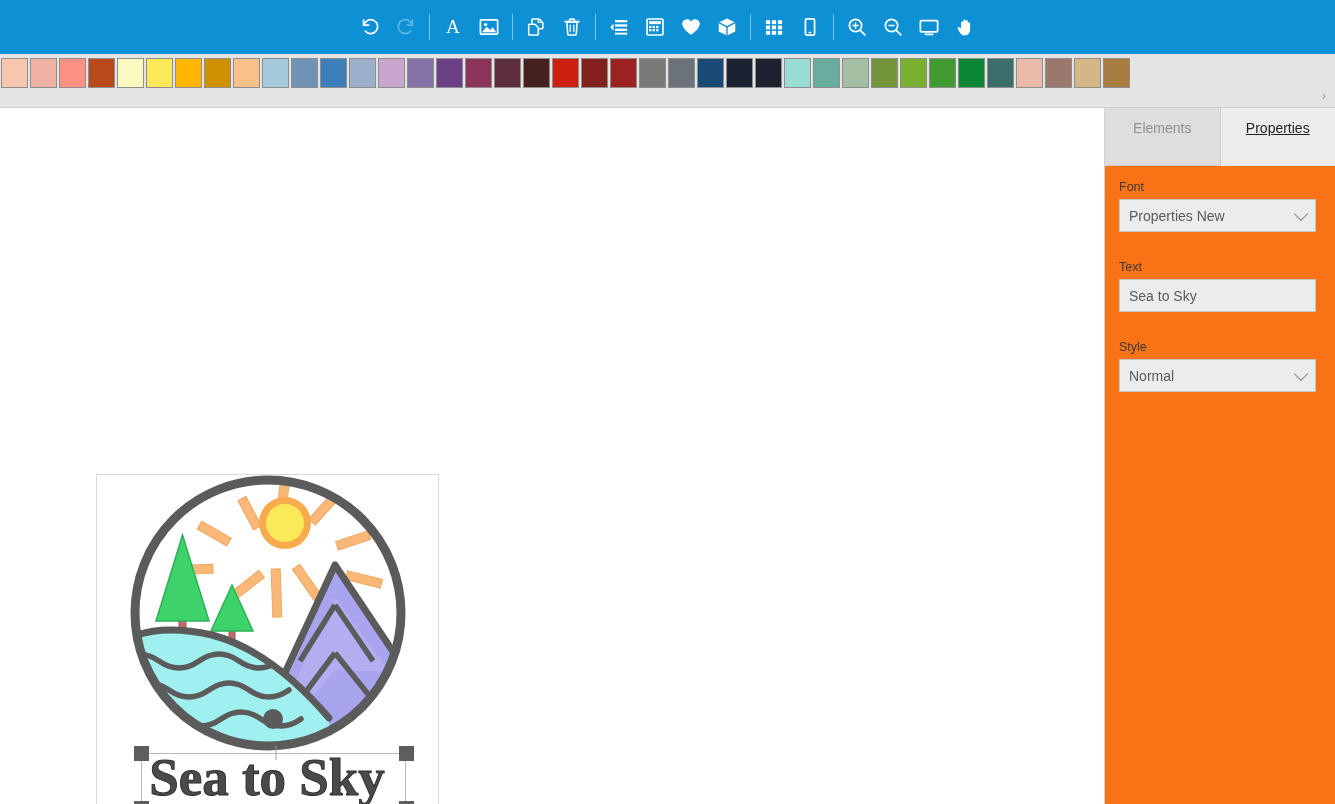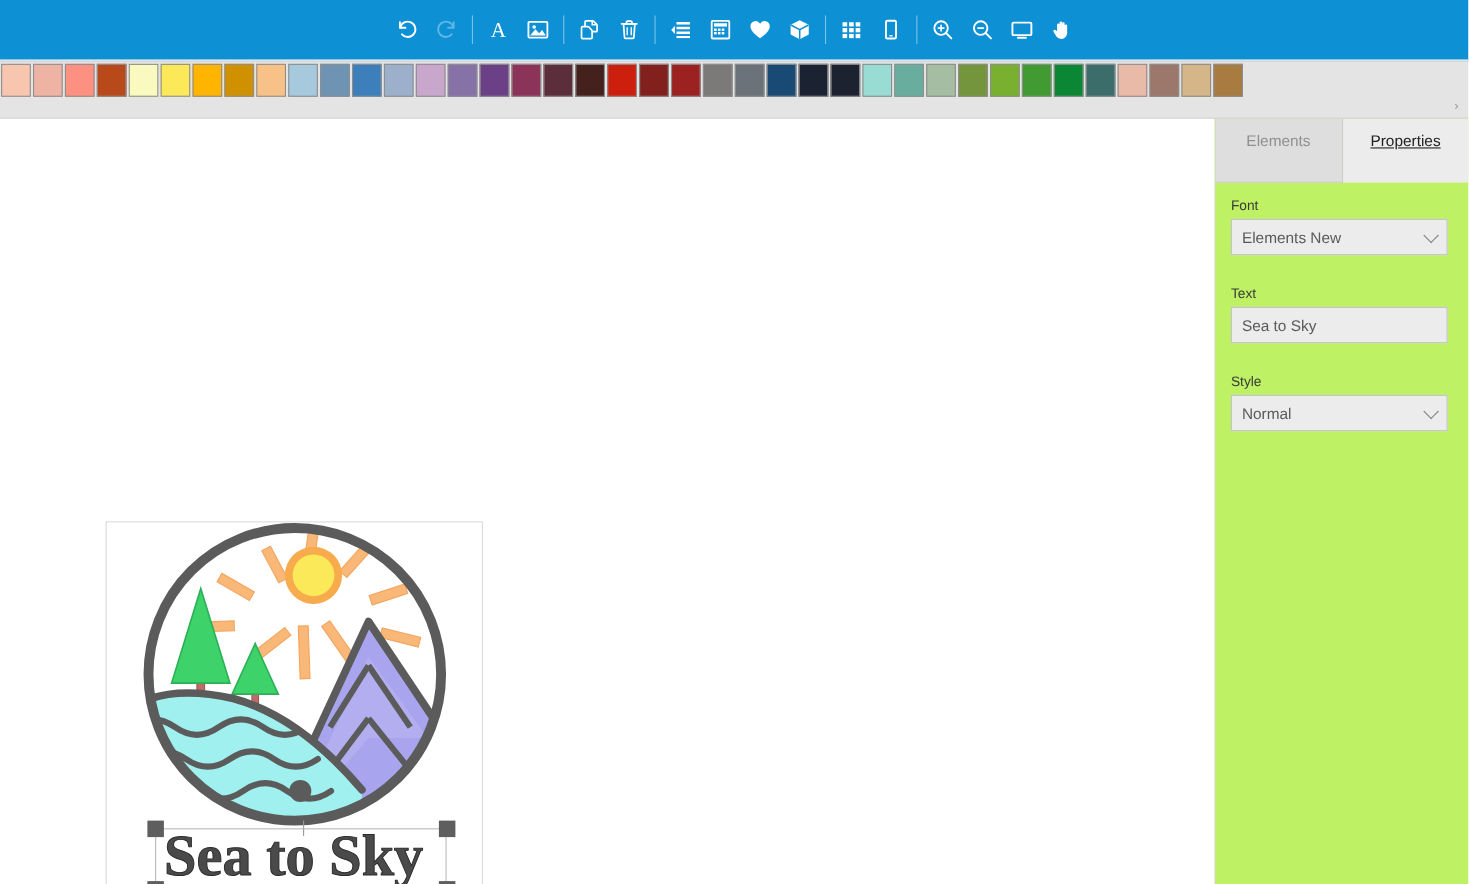--- a/index.html
+++ b/index.html
@@ -79,21 +79,21 @@
     position: absolute; width: 15px; height: 15px;
     background: #5e5e5e; cursor: pointer;
   }
   .sel-box {
     position: absolute; border: 1px solid #b9b9b9;
   }
 
   
   .right-panel {
     width: 231px; min-width: 231px;
-    background: #bef264;
+    background: #f97316;
     border-left: 1px solid #d2d2d2;
     display: flex; flex-direction: column;
   }
   .tabs { display: flex; height: 58px; align-items: stretch; }
   .tab {
     flex: 1; display: flex; align-items: flex-start; justify-content: center;
     padding-top: 12px;
     font-size: 14px; cursor: pointer;
   }
   .tab.inactive { background: #dedede; color: #909090; border-right: 1px solid #cdcdcd; border-bottom: 1px solid #cdcdcd; }
@@ -414,21 +414,21 @@
         <div class="tab active">
           <span>Properties</span>
         </div>
       </div>
 
       <div class="panel-body">
 
         <div class="field">
           <span class="field-label">Font</span>
           <div class="control">
-            <span>Elements New</span>
+            <span>Properties New</span>
             <span class="chev"></span>
           </div>
         </div>
 
         <div class="field">
           <span class="field-label">Text</span>
           <div class="control textbox">
             <span>Sea to Sky</span>
           </div>
         </div>

